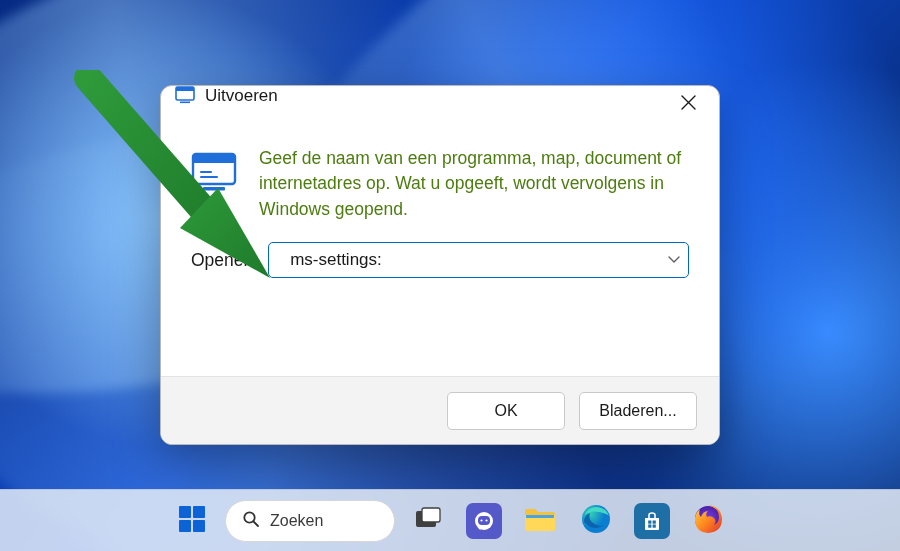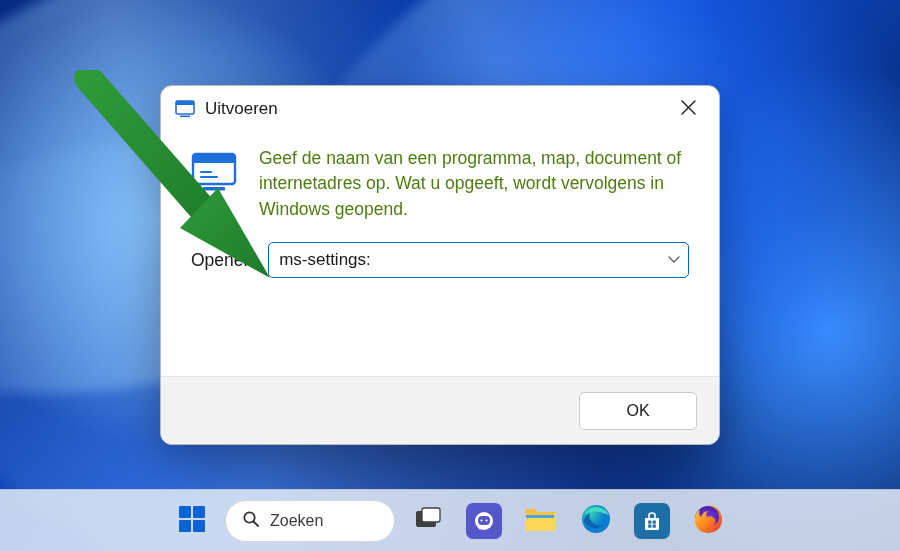--- a/index.html
+++ b/index.html
@@ -34,21 +34,21 @@
     width: 560px; height: 360px;
     background: #fff;
     border: 1px solid #b9b9b9;
     border-radius: 12px;
     box-shadow: 0 18px 50px rgba(0,0,0,0.35);
     display: flex; flex-direction: column;
     overflow: hidden;
   }
   .titlebar {
     height: 46px;
-    display: flex; align-items: center;
+    display: flex; 
     padding: 0 8px 0 14px;
     gap: 10px;
   }
   .title-icon svg { display: block; }
   .title-text { font-size: 17px; color: #1a1a1a; }
   .spacer { flex: 1; }
   .close-btn {
     width: 46px; height: 36px;
     display: flex; align-items: center; justify-content: center;
     border-radius: 6px; cursor: pointer;
@@ -73,20 +73,21 @@
     border: 1.5px solid #0067c0;
     border-radius: 5px;
     background: #fff;
     display: flex; align-items: center;
     padding: 0 8px 0 10px;
   }
   .combo input {
     flex: 1; border: none; outline: none;
     font-size: 17px; color: #1a1a1a; background: transparent;
     font-family: inherit;
+    margin-left: 11px;
   }
   .chevron { color: #5f5f5f; padding-left: 6px; display:flex; align-items:center; }
 
   .btn-bar {
     margin-top: auto;
     background: #f3f3f3;
     border-top: 1px solid #e3e3e3;
     height: 68px;
     display: flex; align-items: center; justify-content: flex-end;
     gap: 14px; padding: 16px 22px;
@@ -187,20 +188,23 @@
         <svg width="12" height="10" viewBox="0 0 12 10">
             <path d="M1 2 L6 7 L11 2" fill="none" stroke="#5f5f5f" stroke-width="1.4" stroke-linecap="round" stroke-linejoin="round"></path>
           </svg>
       </span>
     </div>
   </div>
 
   <div class="btn-bar">
     <div class="btn">
         <span>OK</span>
+      </div>
+    <div class="btn">
+        <span>Bladeren...</span>
       </div>
   </div>
 </div>
 
 <div class="arrow-overlay">
   <svg width="260" height="240" viewBox="0 0 260 240">
     <defs>
       <linearGradient id="ag" x1="0" y1="0" x2="1" y2="1">
         <stop offset="0" stop-color="#2e9a3a"></stop>
         <stop offset="1" stop-color="#1e7a2a"></stop>

